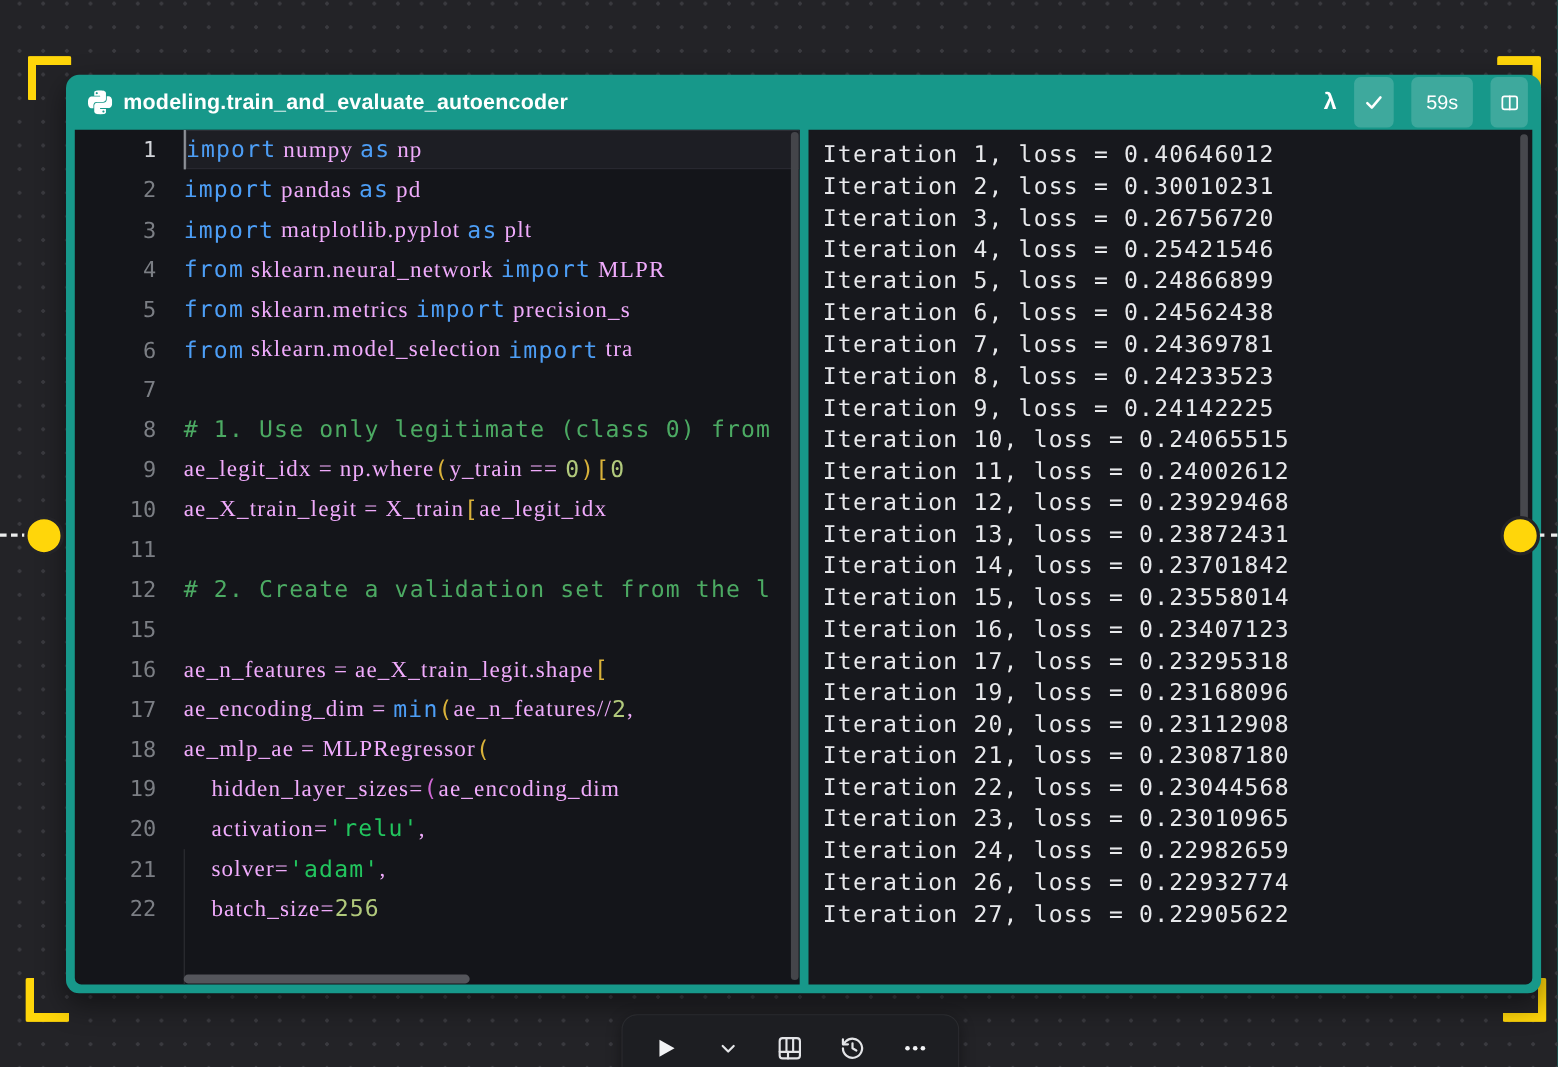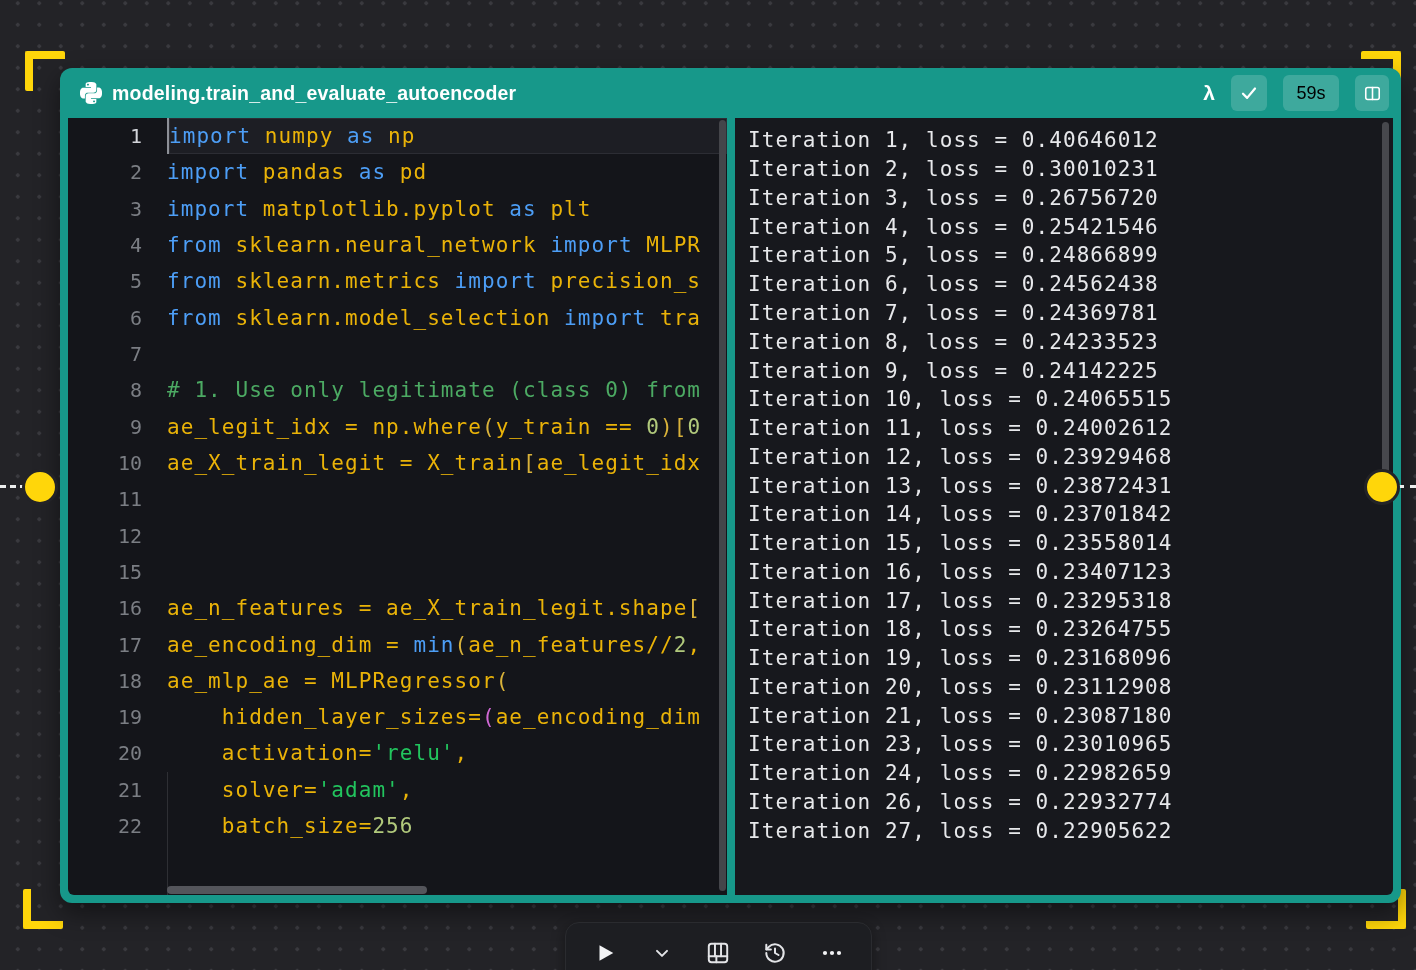--- a/index.html
+++ b/index.html
@@ -21,36 +21,36 @@
   .h-left{left:22px;top:469px;}
   .h-right{left:1364px;top:469px;}
   .dash{position:absolute;height:0;border-top:3px dashed #eceded;z-index:5;}
   .d-left{left:0;top:485px;width:26px;}
   .d-right{left:1398px;top:485px;width:18px;}
   
   .window{position:absolute;left:40px;top:68px;width:1341px;height:835px;background:#17988A;border-radius:12px;box-shadow:0 10px 26px rgba(0,0,0,.45);z-index:2;margin-left:20px;}
   .titlebar{height:50px;display:flex;align-items:center;padding:0 12px 0 20px;gap:10px;color:#fff;}
   .title{font-size:19.5px;font-weight:700;letter-spacing:.2px;white-space:nowrap;}
   .lambda{margin-left:auto;font-size:21px;font-weight:700;padding:0 6px;}
-  .hbtn{height:36px;border-radius:6px;background:rgba(255,255,255,.17);display:flex;align-items:center;justify-content:center;color:#000000;cursor:pointer;}
+  .hbtn{height:46px;border-radius:6px;background:rgba(255,255,255,.17);display:flex;align-items:center;justify-content:center;color:#ffffff;cursor:pointer;}
   .hbtn.check{width:36px;}
   .hbtn.runtime{width:56px;font-size:18px;font-weight:400;margin-left:6px;}
   .hbtn.split{width:34px;margin-left:6px;}
   
   .pane{position:absolute;top:50px;height:777px;overflow:hidden;}
   .code-pane{left:8px;width:659px;background:#14151A;border-bottom-left-radius:6px;font-family:"DejaVu Sans Mono",monospace;}
   .out-pane{left:675px;width:658px;background:#17181D;border-bottom-right-radius:6px;font-family:"DejaVu Sans Mono",monospace;}
   
   .crow{height:36.32px;display:flex;align-items:center;position:relative;z-index:1;}
   .gut{flex:0 0 99px;box-sizing:border-box;text-align:right;padding-right:25px;font-size:20px;color:#7b7e84;}
   .ctext{flex:1;height:100%;display:flex;align-items:center;white-space:pre;font-size:21px;letter-spacing:1.05px;color:#d6d8dd;}
   .crow.active .gut{color:#d3d5da;}
   .crow.active .ctext{background:#1d1e24;box-shadow:inset 0 0 0 1px #2c2d34;border-left:2px solid #8d9097;}
   .tk-kw{color:#4d9ef6;}
-  .tk-txt{color:#eab308;}
+  .tk-txt{color:#f0abfc;font-family:Liberation Serif, serif;}
   .tk-com{color:#4caa63;}
   .tk-num{color:#b1c97c;}
   .tk-str{color:#22c55e;}
   .tk-p1{color:#d9b23a;}
   .tk-p2{color:#cf68d4;}
   .indent-guide{position:absolute;left:99px;top:654px;width:1px;height:123px;background:#2e2f34;z-index:0;}
   .vscroll-code{position:absolute;right:1px;top:2px;width:7px;height:771px;background:#44454a;border-radius:4px;z-index:2;}
   .hscroll-code{position:absolute;left:99px;top:768px;width:260px;height:8px;background:#54555b;border-radius:4px;z-index:0;}
   .vscroll-out{position:absolute;left:647px;top:4px;width:7px;height:358px;background:#47484d;border-radius:4px;z-index:2;}
   
@@ -145,20 +145,21 @@
         <div class="crow">
           <span class="gut">10</span>
           <span class="ctext"><span class="tk-txt">ae_X_train_legit = X_train</span><span class="tk-p1">[</span><span class="tk-txt">ae_legit_idx</span></span>
         </div>
         <div class="crow">
           <span class="gut">11</span>
           <span class="ctext"></span>
         </div>
         <div class="crow">
           <span class="gut">12</span>
+          <span class="ctext"><span class="tk-com"># 2. Create a validation set from the l</span></span>
         </div>
         <div class="crow">
           <span class="gut">15</span>
         </div>
         <div class="crow">
           <span class="gut">16</span>
           <span class="ctext"><span class="tk-txt">ae_n_features = ae_X_train_legit.shape</span><span class="tk-p1">[</span></span>
         </div>
         <div class="crow">
           <span class="gut">17</span>
@@ -200,24 +201,24 @@
         <div class="orow">Iteration 8, loss = 0.24233523</div>
         <div class="orow">Iteration 9, loss = 0.24142225</div>
         <div class="orow">Iteration 10, loss = 0.24065515</div>
         <div class="orow">Iteration 11, loss = 0.24002612</div>
         <div class="orow">Iteration 12, loss = 0.23929468</div>
         <div class="orow">Iteration 13, loss = 0.23872431</div>
         <div class="orow">Iteration 14, loss = 0.23701842</div>
         <div class="orow">Iteration 15, loss = 0.23558014</div>
         <div class="orow">Iteration 16, loss = 0.23407123</div>
         <div class="orow">Iteration 17, loss = 0.23295318</div>
-        <div class="orow">Iteration 18, loss = 0.23264755</div>
         <div class="orow">Iteration 19, loss = 0.23168096</div>
         <div class="orow">Iteration 20, loss = 0.23112908</div>
         <div class="orow">Iteration 21, loss = 0.23087180</div>
+        <div class="orow">Iteration 22, loss = 0.23044568</div>
         <div class="orow">Iteration 23, loss = 0.23010965</div>
         <div class="orow">Iteration 24, loss = 0.22982659</div>
         <div class="orow">Iteration 26, loss = 0.22932774</div>
         <div class="orow">Iteration 27, loss = 0.22905622</div>
       </div>
   </div>
 </div>
 
 <div class="toolbar">
   <span class="tbtn">

